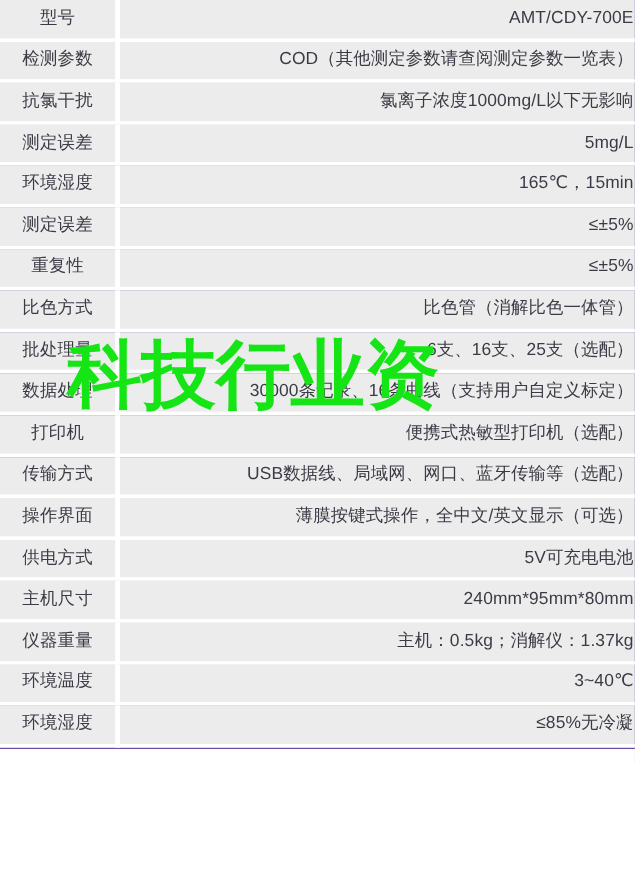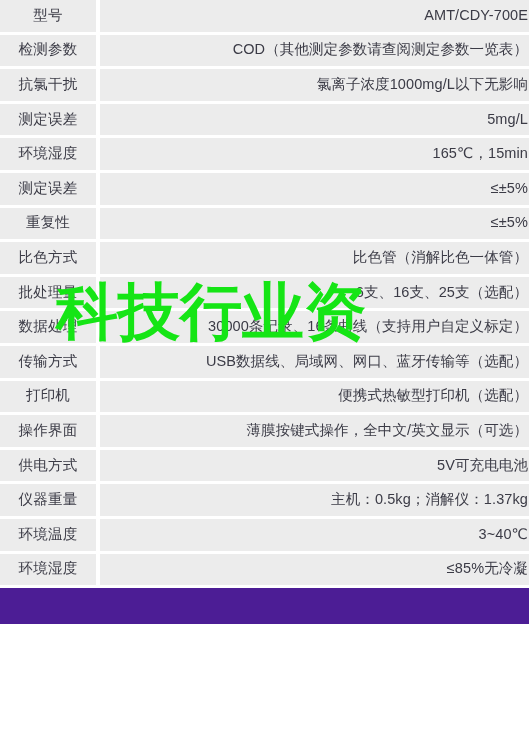--- a/index.html
+++ b/index.html
@@ -141,34 +141,38 @@
         </tr>
         <tr class="spec-row">
           <td class="cell-label">批处理量</td>
           <td class="cell-value">6支、16支、25支（选配）</td>
         </tr>
         <tr class="spec-row">
           <td class="cell-label">数据处理</td>
           <td class="cell-value">30000条记录、16条曲线（支持用户自定义标定）</td>
         </tr>
         <tr class="spec-row">
+          <td class="cell-label">打印机</td>
+          <td class="cell-value">便携式热敏型打印机（选配）</td>
+        </tr>
+        <tr class="spec-row">
           <td class="cell-label">传输方式</td>
           <td class="cell-value">USB数据线、局域网、网口、蓝牙传输等（选配）</td>
-        </tr>
-        <tr class="spec-row">
-          <td class="cell-label">打印机</td>
-          <td class="cell-value">便携式热敏型打印机（选配）</td>
         </tr>
         <tr class="spec-row">
           <td class="cell-label">操作界面</td>
           <td class="cell-value">薄膜按键式操作，全中文/英文显示（可选）</td>
         </tr>
         <tr class="spec-row">
           <td class="cell-label">供电方式</td>
           <td class="cell-value">5V可充电电池</td>
+        </tr>
+        <tr class="spec-row">
+          <td class="cell-label">主机尺寸</td>
+          <td class="cell-value">240mm*95mm*80mm</td>
         </tr>
         <tr class="spec-row">
           <td class="cell-label">仪器重量</td>
           <td class="cell-value">主机：0.5kg；消解仪：1.37kg</td>
         </tr>
         <tr class="spec-row">
           <td class="cell-label">环境温度</td>
           <td class="cell-value">3~40℃</td>
         </tr>
         <tr class="spec-row">

